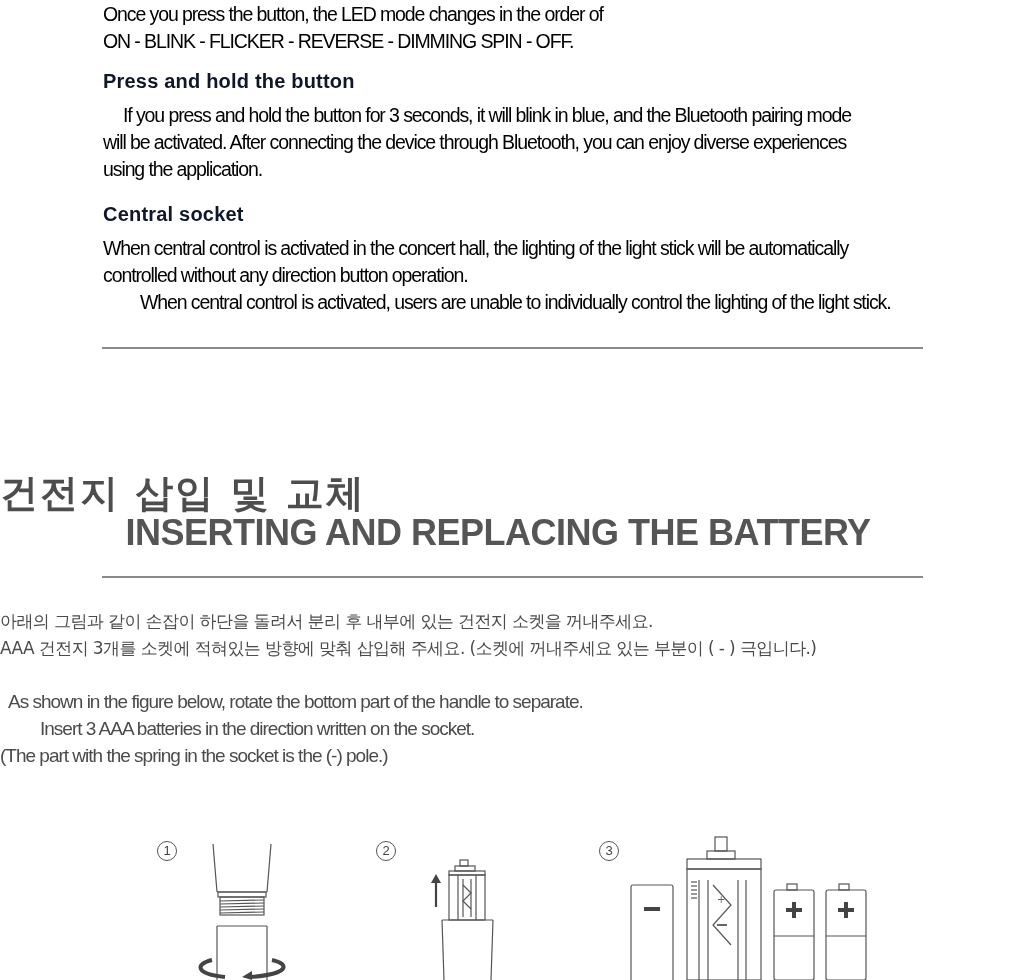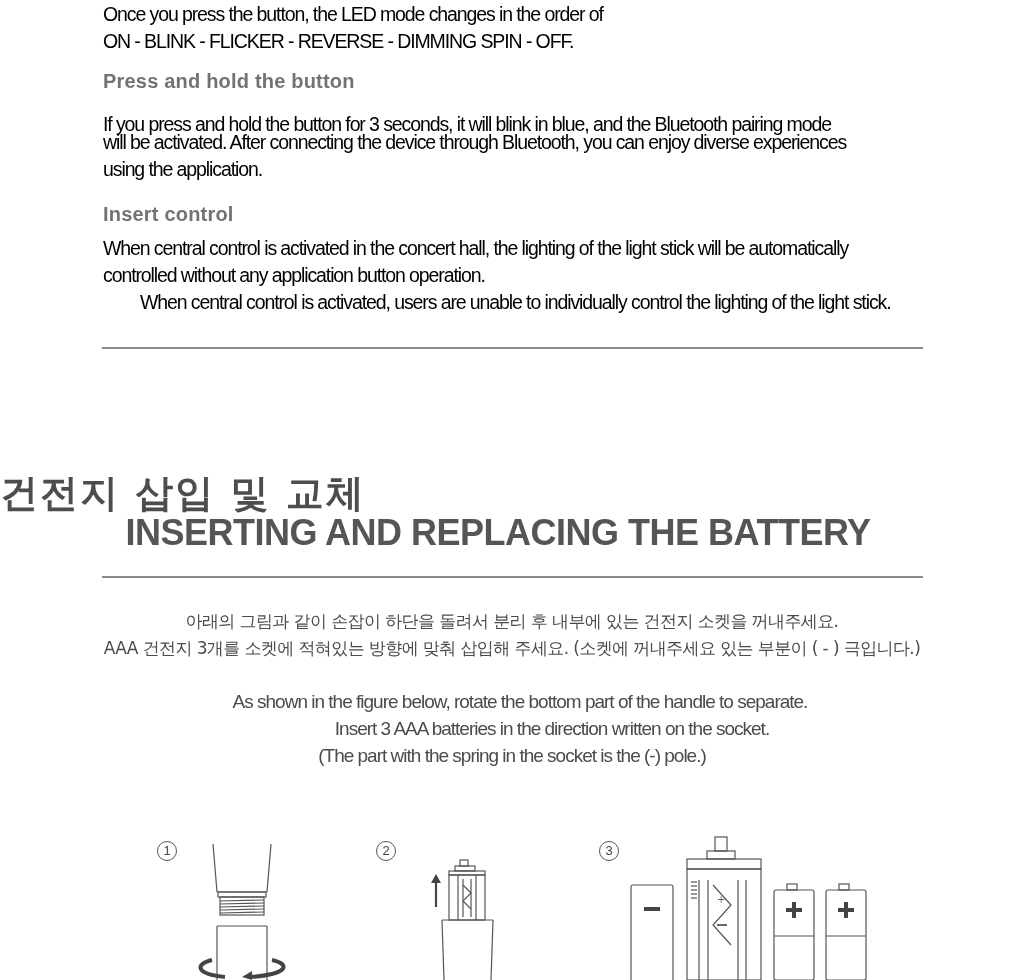--- a/index.html
+++ b/index.html
@@ -23,21 +23,21 @@
       letter-spacing: -1.1px;
       color: #000000;
       margin: 0;
       white-space: pre-line;
     }
     .subhead {
       position: absolute;
       left: 103px;
       font-size: 20px;
       font-weight: bold;
-      color: #737373;
+      color: #0f172a;
       margin: 0;
       letter-spacing: 0.2px;
     }
     .rule {
       position: absolute;
       left: 102px;
       width: 821px;
       height: 2px;
       background: #8a8a8a;
     }
@@ -61,21 +61,20 @@
       text-align: center;
       font-size: 36px;
       font-weight: bold;
       color: #555555;
       letter-spacing: -0.5px;
     }
     .center-text {
       position: absolute;
       left: 0;
       width: 1024px;
-      text-align: center;
       font-size: 19px;
       line-height: 27px;
       letter-spacing: -1px;
       color: #4b4b4b;
     }
     .center-text.ko {
       font-family: "DejaVu Sans", sans-serif;
       font-size: 17px;
       letter-spacing: -0.6px;
     }
@@ -94,27 +93,27 @@
       position: absolute;
     }
   </style>
 </head>
 <body>
 
 <p class="para" style="top:1px;">Once you press the button, the LED mode changes in the order of</p>
 <p class="para" style="top:28px;">ON - BLINK - FLICKER - REVERSE - DIMMING SPIN - OFF.</p>
 
 <h3 class="subhead" style="top:70px;">Press and hold the button</h3>
-<p class="para" style="top:111px;">If you press and hold the button for 3 seconds, it will blink in blue, and the Bluetooth pairing mode</p>
+<p class="para" style="top:102px;margin-left:20px;">If you press and hold the button for 3 seconds, it will blink in blue, and the Bluetooth pairing mode</p>
 <p class="para" style="top:129px;">will be activated. After connecting the device through Bluetooth, you can enjoy diverse experiences</p>
 <p class="para" style="top:156px;">using the application.</p>
 
-<h3 class="subhead" style="top:203px;">Insert control</h3>
+<h3 class="subhead" style="top:203px;">Central socket</h3>
 <p class="para" style="top:235px;">When central control is activated in the concert hall, the lighting of the light stick will be automatically</p>
-<p class="para" style="top:262px;">controlled without any application button operation.</p>
+<p class="para" style="top:262px;">controlled without any direction button operation.</p>
 <p class="para" style="top:289px;margin-left:37px;">When central control is activated, users are unable to individually control the lighting of the light stick.</p>
 
 <div class="rule" style="top:347px;"></div>
 
 <div class="title-ko">건전지 삽입 및 교체</div>
 <div class="title-en">INSERTING AND REPLACING THE BATTERY</div>
 
 <div class="rule" style="top:576px;"></div>
 
 <div class="center-text ko" style="top:608px;">아래의 그림과 같이 손잡이 하단을 돌려서 분리 후 내부에 있는 건전지 소켓을 꺼내주세요.</div>

